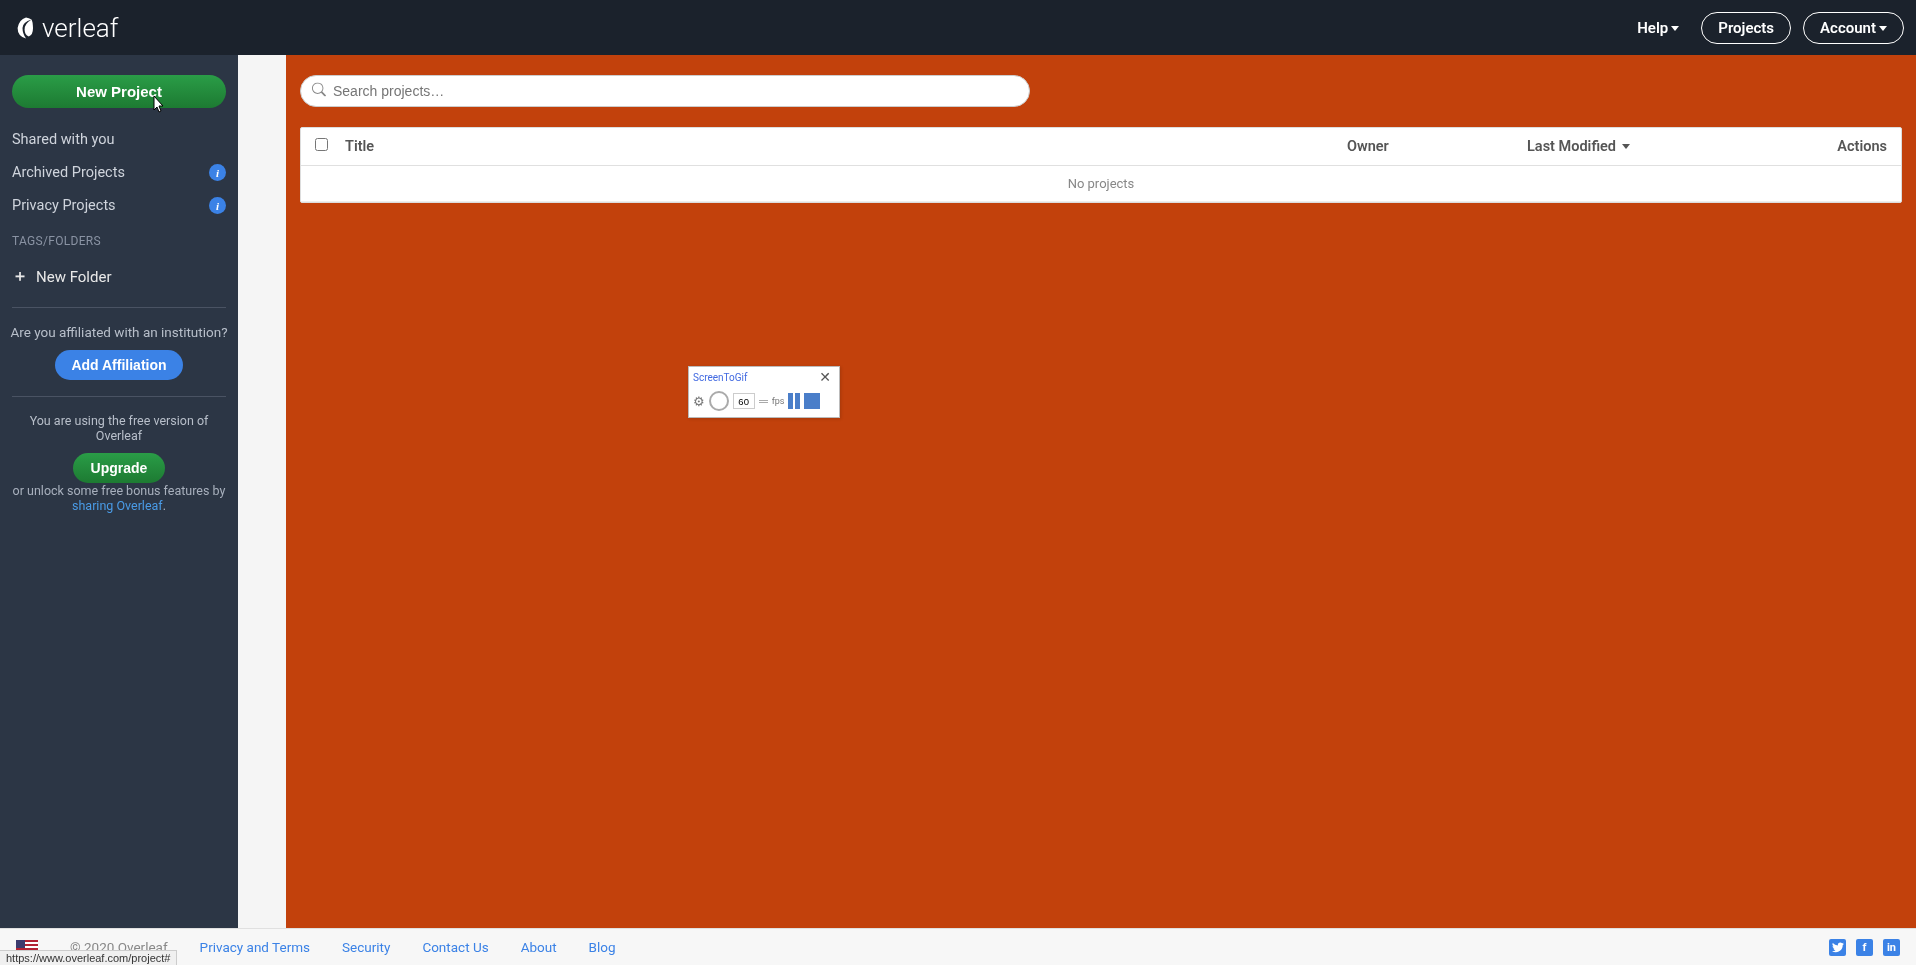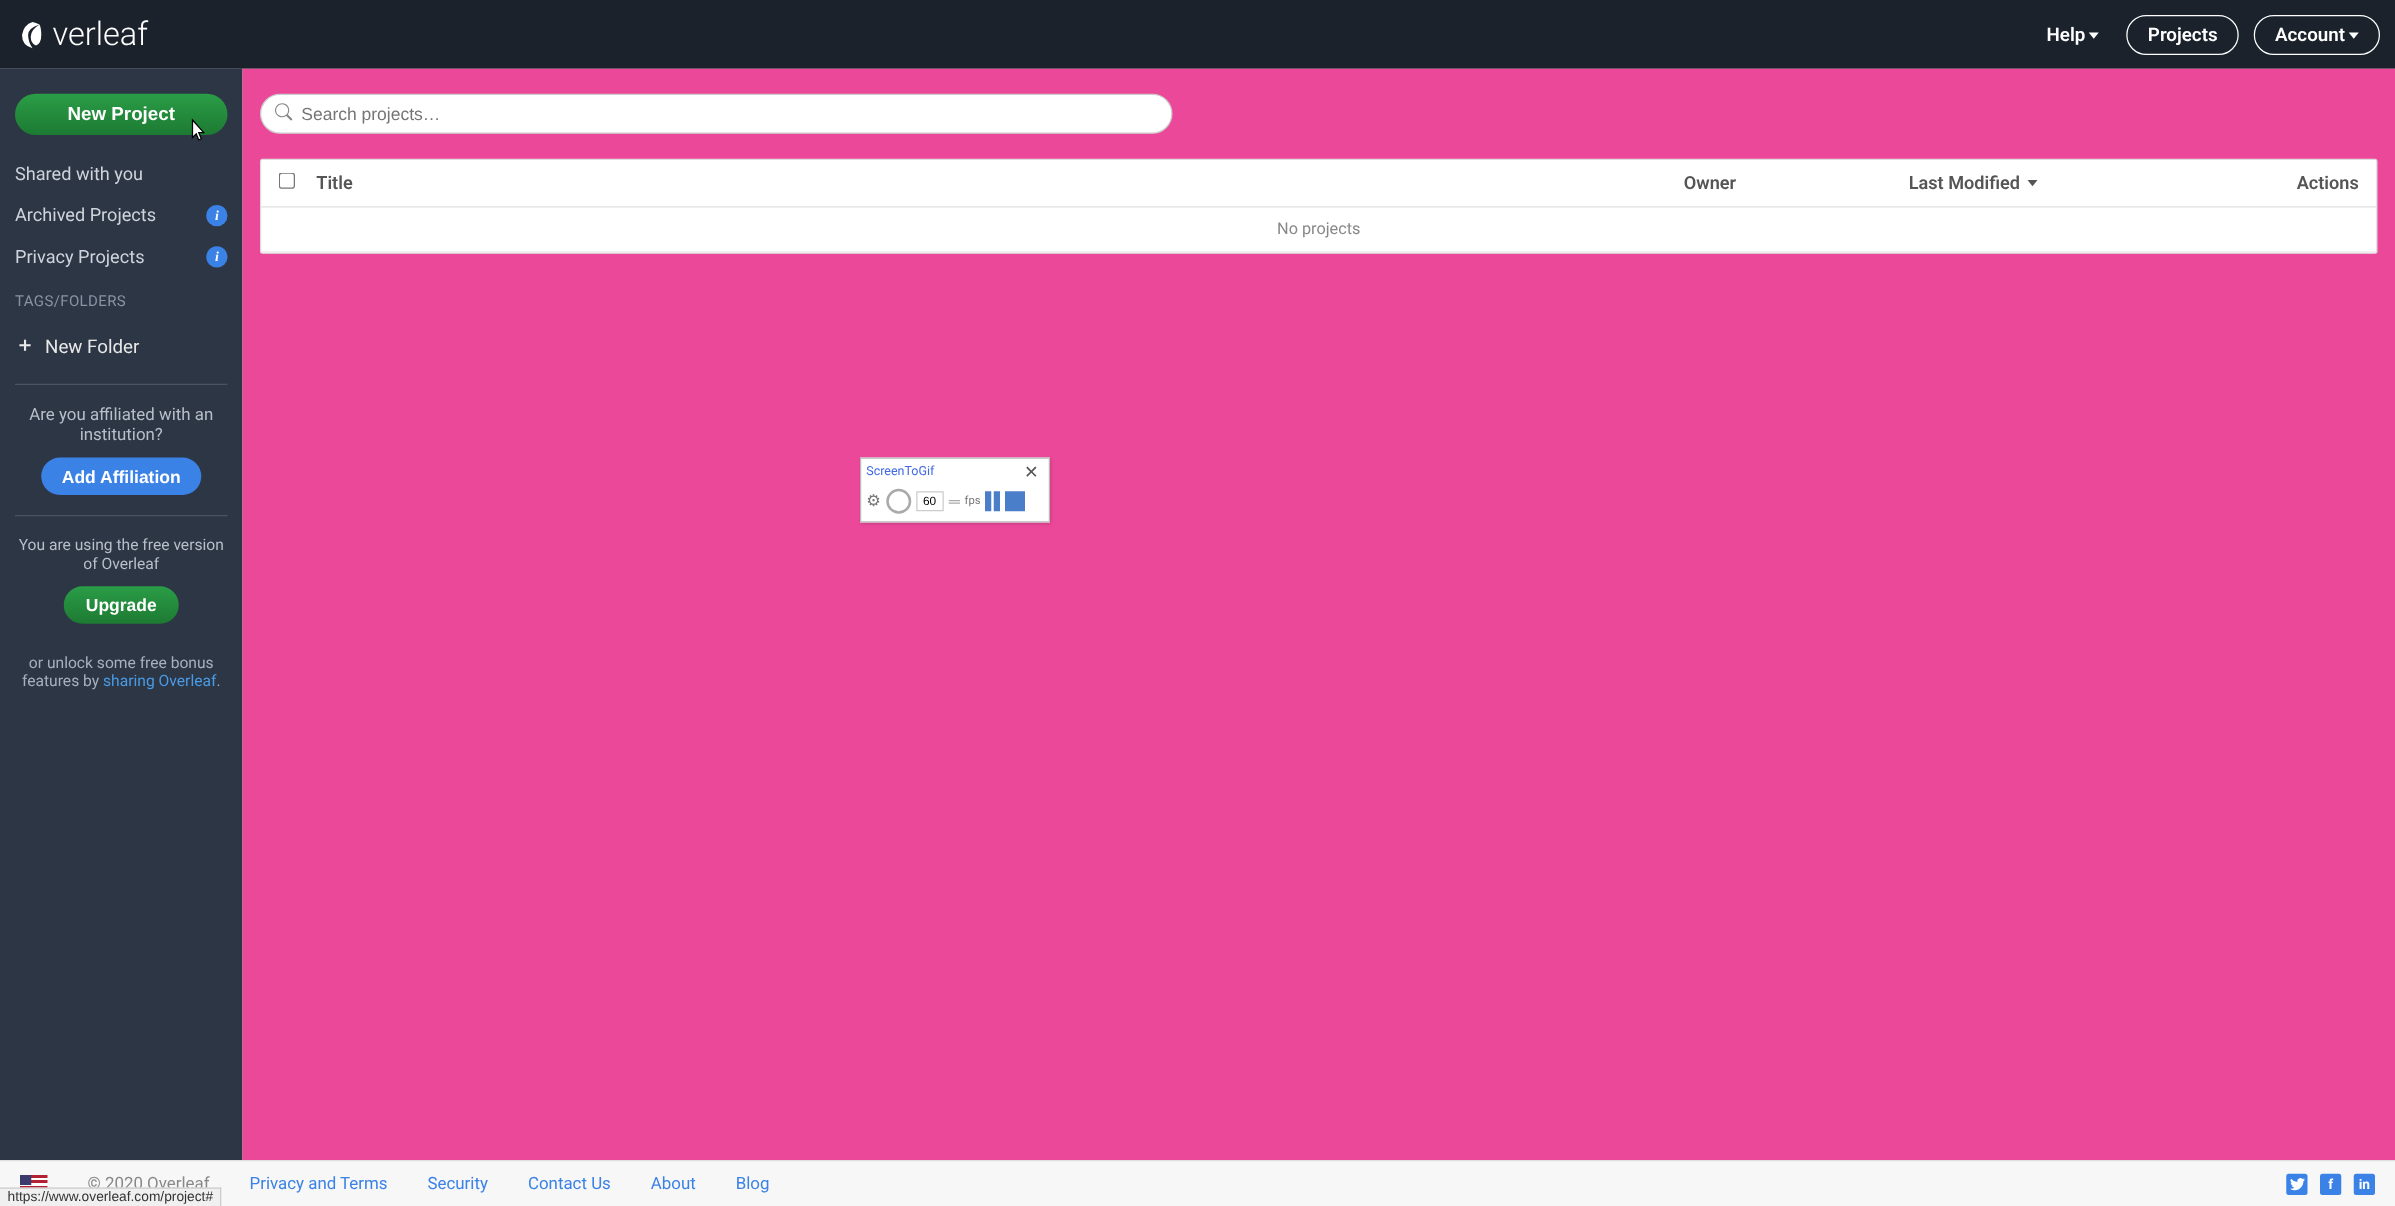--- a/index.html
+++ b/index.html
@@ -69,21 +69,21 @@
       border-left: 4px solid transparent;
       border-right: 4px solid transparent;
       border-top: 5px solid white;
       margin-top: 2px;
     }
     .body-wrap {
       display: flex;
       height: calc(100% - 55px - 37px);
     }
     .sidebar {
-      width: 194px;
+      width: 238px;
       background: #2c3645;
       color: #e8e8e8;
       padding-top: 20px;
       display: flex;
       flex-direction: column;
     }
     .new-project-btn {
       background: #1e7e34;
       background: linear-gradient(to bottom, #2a9d47, #1d7a32);
       color: white;
@@ -185,30 +185,31 @@
       border: none;
       border-radius: 16px;
       padding: 7px 18px;
       font-size: 14px;
       font-weight: 600;
       cursor: pointer;
     }
     .unlock-text {
       color: #a8b0bd;
       font-size: 12.5px;
-      margin-top: 24px;
+      margin-top: 0;
     }
     .unlock-text a {
       color: #4a9be6;
       text-decoration: none;
     }
     .main {
       flex: 1;
-      background: #ec4899;
+      background: #c2410c;
       padding: 20px 14px;
+      margin-left: 48px;
     }
     .search-wrap {
       position: relative;
       width: 730px;
       margin-bottom: 20px;
     }
     .search-icon {
       position: absolute;
       left: 12px;
       top: 50%;

